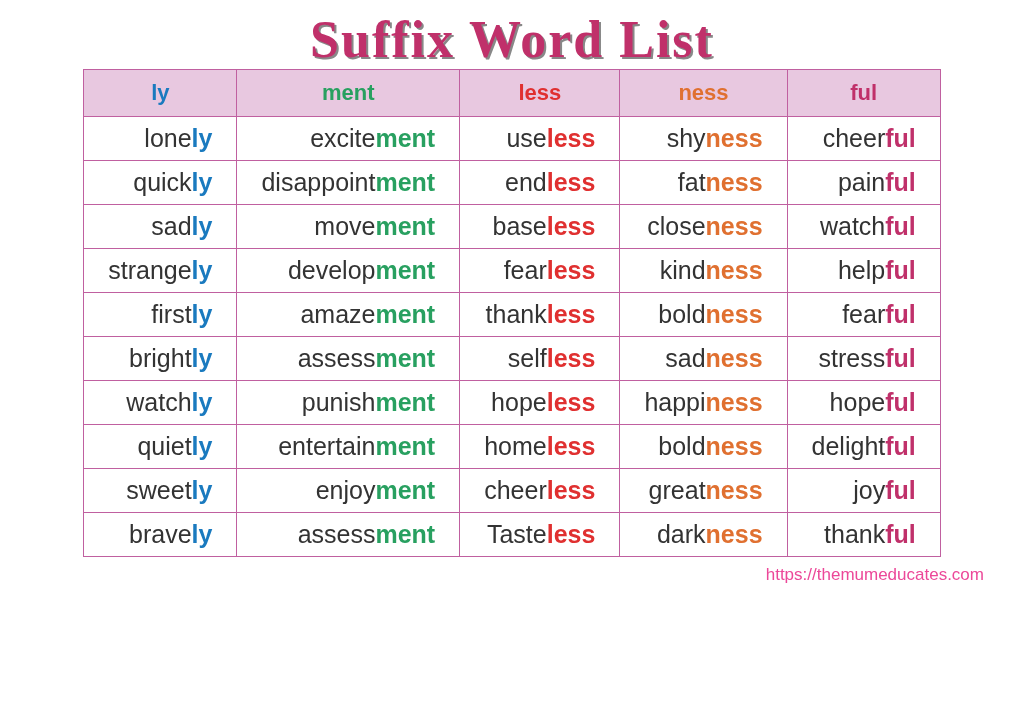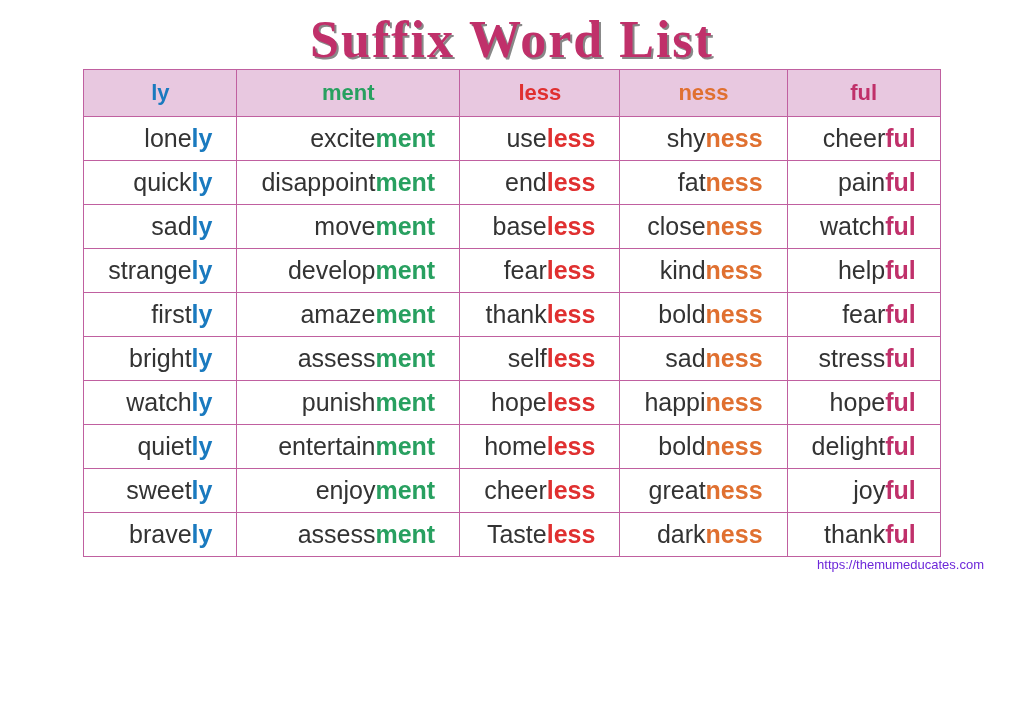--- a/index.html
+++ b/index.html
@@ -60,23 +60,23 @@
     .suf-ly   { color: #1a7abf; font-weight: bold; }
     .suf-ment { color: #28a060; font-weight: bold; }
     .suf-less { color: #e03030; font-weight: bold; }
     .suf-ness { color: #e07030; font-weight: bold; }
     .suf-ful  { color: #c0306a; font-weight: bold; }
 
     .base { color: #333; font-weight: normal; }
 
     .footer-url {
       align-self: flex-end;
-      font-size: 13px;
-      color: #6d28d9;
-      margin-top: 0;
+      font-size: 17px;
+      color: #ec4899;
+      margin-top: 8px;
       padding-right: 20px;
     }
   </style>
 </head>
 <body>
 
 <h1>Suffix Word List</h1>
 
 <table>
   <thead>

